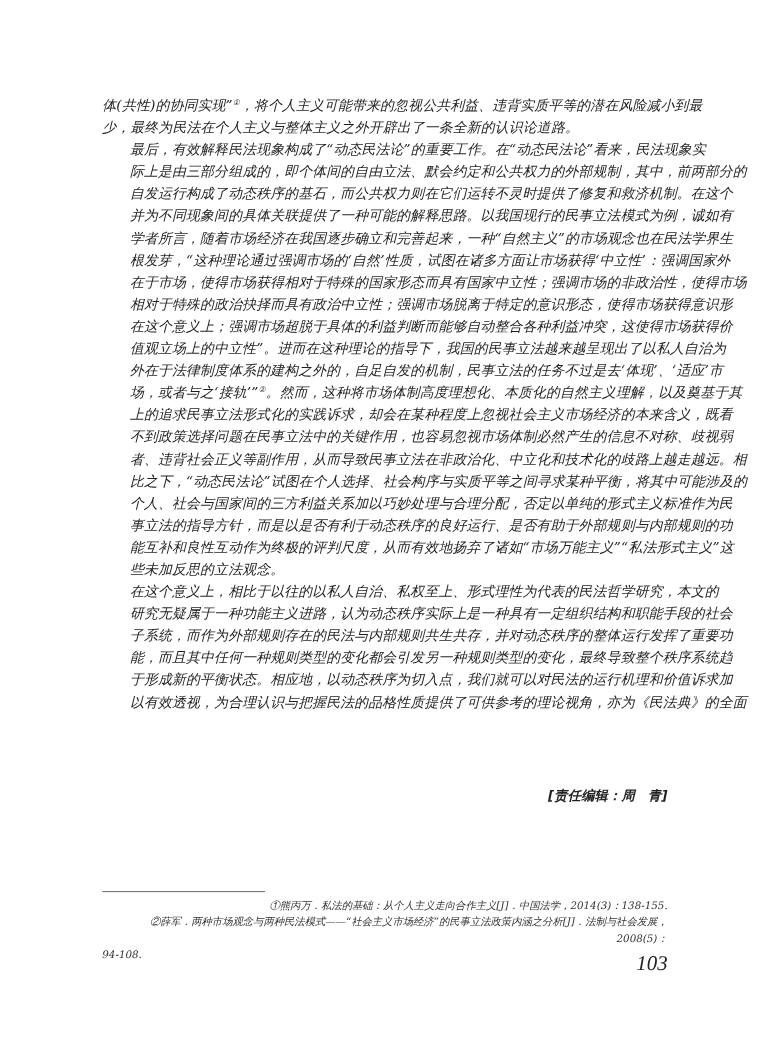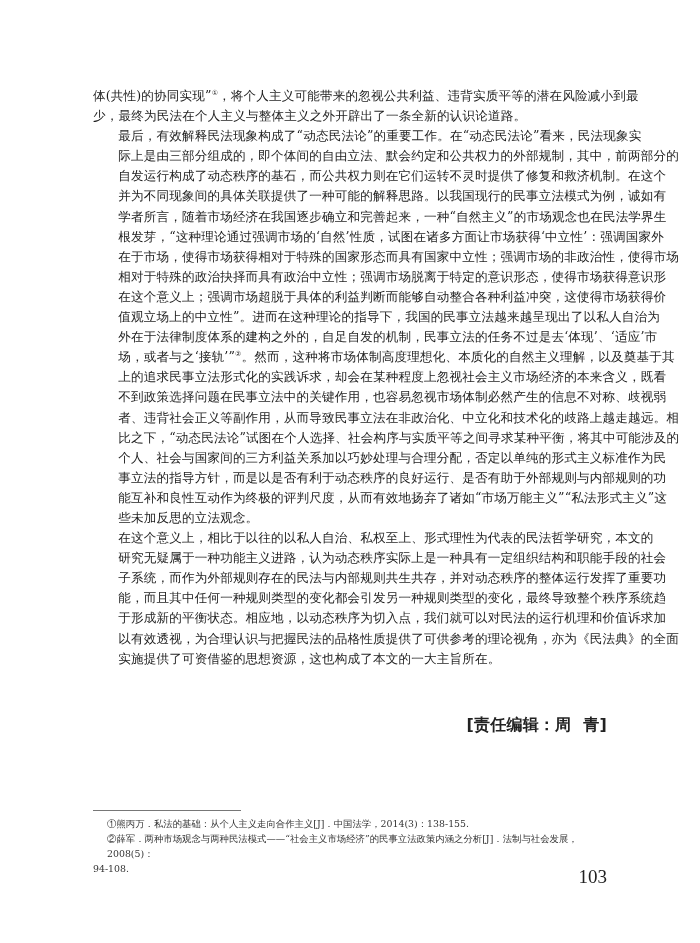--- a/index.html
+++ b/index.html
@@ -1,33 +1,33 @@
 <!DOCTYPE html>
 <html><head>
 <meta charset="utf-8">
 <style>
   html, body { margin: 0; padding: 0; background: #ffffff; }
   body { width: 700px; height: 943px; position: relative; overflow: hidden;
          font-family: "DejaVu Serif", "Liberation Serif", serif; color: #1e1e1e; }
-  .page { position: absolute; left: 0; top: 0; width: 700px; height: 943px; }
+  .page { position: absolute; left: 0; top: 0; width: 700px; height: 943px; font-style: italic; }
   .body-text { position: absolute; left: 93px; top: 86px; width: 514px;
                font-size: 12.6px; line-height: 20.1px; letter-spacing: 0.15px;
                text-align: justify; }
   .body-text p { margin: 0; }
   .body-text p.indent { text-indent: 2em; }
   .line { display: block; text-align: justify; text-align-last: justify; white-space: nowrap; overflow: visible; }
   .line.last { text-align-last: left; }
   sup { font-size: 7px; vertical-align: 5px; line-height: 0; }
   .editor { position: absolute; right: 93px; top: 715px; font-family: "DejaVu Sans", "Liberation Sans", sans-serif;
-            font-size: 16px; font-weight: bold; color: #222; letter-spacing: 0.2px; text-align: center; }
+            font-size: 12px; font-weight: bold; color: #222; letter-spacing: 0.2px; text-align: center; }
   .editor .gap { display: inline-block; width: 12px; }
   .fn-rule { position: absolute; left: 93px; top: 810px; width: 148px; height: 0; border-top: 0.8px solid #777; }
   .footnotes { position: absolute; left: 93px; top: 816px; width: 514px; font-size: 9.4px; line-height: 15px; color: #333; }
   .footnotes .fn { display: block; }
-  .footnotes .fn.first-line { padding-left: 14px; }
+  .footnotes .fn.first-line { padding-left: 14px; text-align: right; }
   .page-number { position: absolute; right: 93px; top: 866px; font-family: "Liberation Serif", "DejaVu Serif", serif;
                  font-size: 19px; color: #222; }
 </style>
 </head>
 <body>
 
 <div class="page">
 
   <div class="body-text">
 
@@ -59,21 +59,20 @@
       <span class="line last">些未加反思的立法观念。</span>
     </p>
 
     <p class="indent">
       <span class="line">在这个意义上，相比于以往的以私人自治、私权至上、形式理性为代表的民法哲学研究，本文的</span>
       <span class="line">研究无疑属于一种功能主义进路，认为动态秩序实际上是一种具有一定组织结构和职能手段的社会</span>
       <span class="line">子系统，而作为外部规则存在的民法与内部规则共生共存，并对动态秩序的整体运行发挥了重要功</span>
       <span class="line">能，而且其中任何一种规则类型的变化都会引发另一种规则类型的变化，最终导致整个秩序系统趋</span>
       <span class="line">于形成新的平衡状态。相应地，以动态秩序为切入点，我们就可以对民法的运行机理和价值诉求加</span>
       <span class="line">以有效透视，为合理认识与把握民法的品格性质提供了可供参考的理论视角，亦为《民法典》的全面</span>
-      <span class="line last">实施提供了可资借鉴的思想资源，这也构成了本文的一大主旨所在。</span>
     </p>
   </div>
 
   <div class="editor"><span>[责任编辑：周</span><span class="gap"></span><span>青]</span></div>
 
   <div class="fn-rule"></div>
 
   <div class="footnotes">
     <span class="fn first-line"><span>①</span><span>熊丙万．私法的基础：从个人主义走向合作主义[J]．中国法学，2014(3)：138-155.</span></span>
     <span class="fn first-line"><span>②</span><span>薛军．两种市场观念与两种民法模式——“社会主义市场经济”的民事立法政策内涵之分析[J]．法制与社会发展，2008(5)：</span></span>

